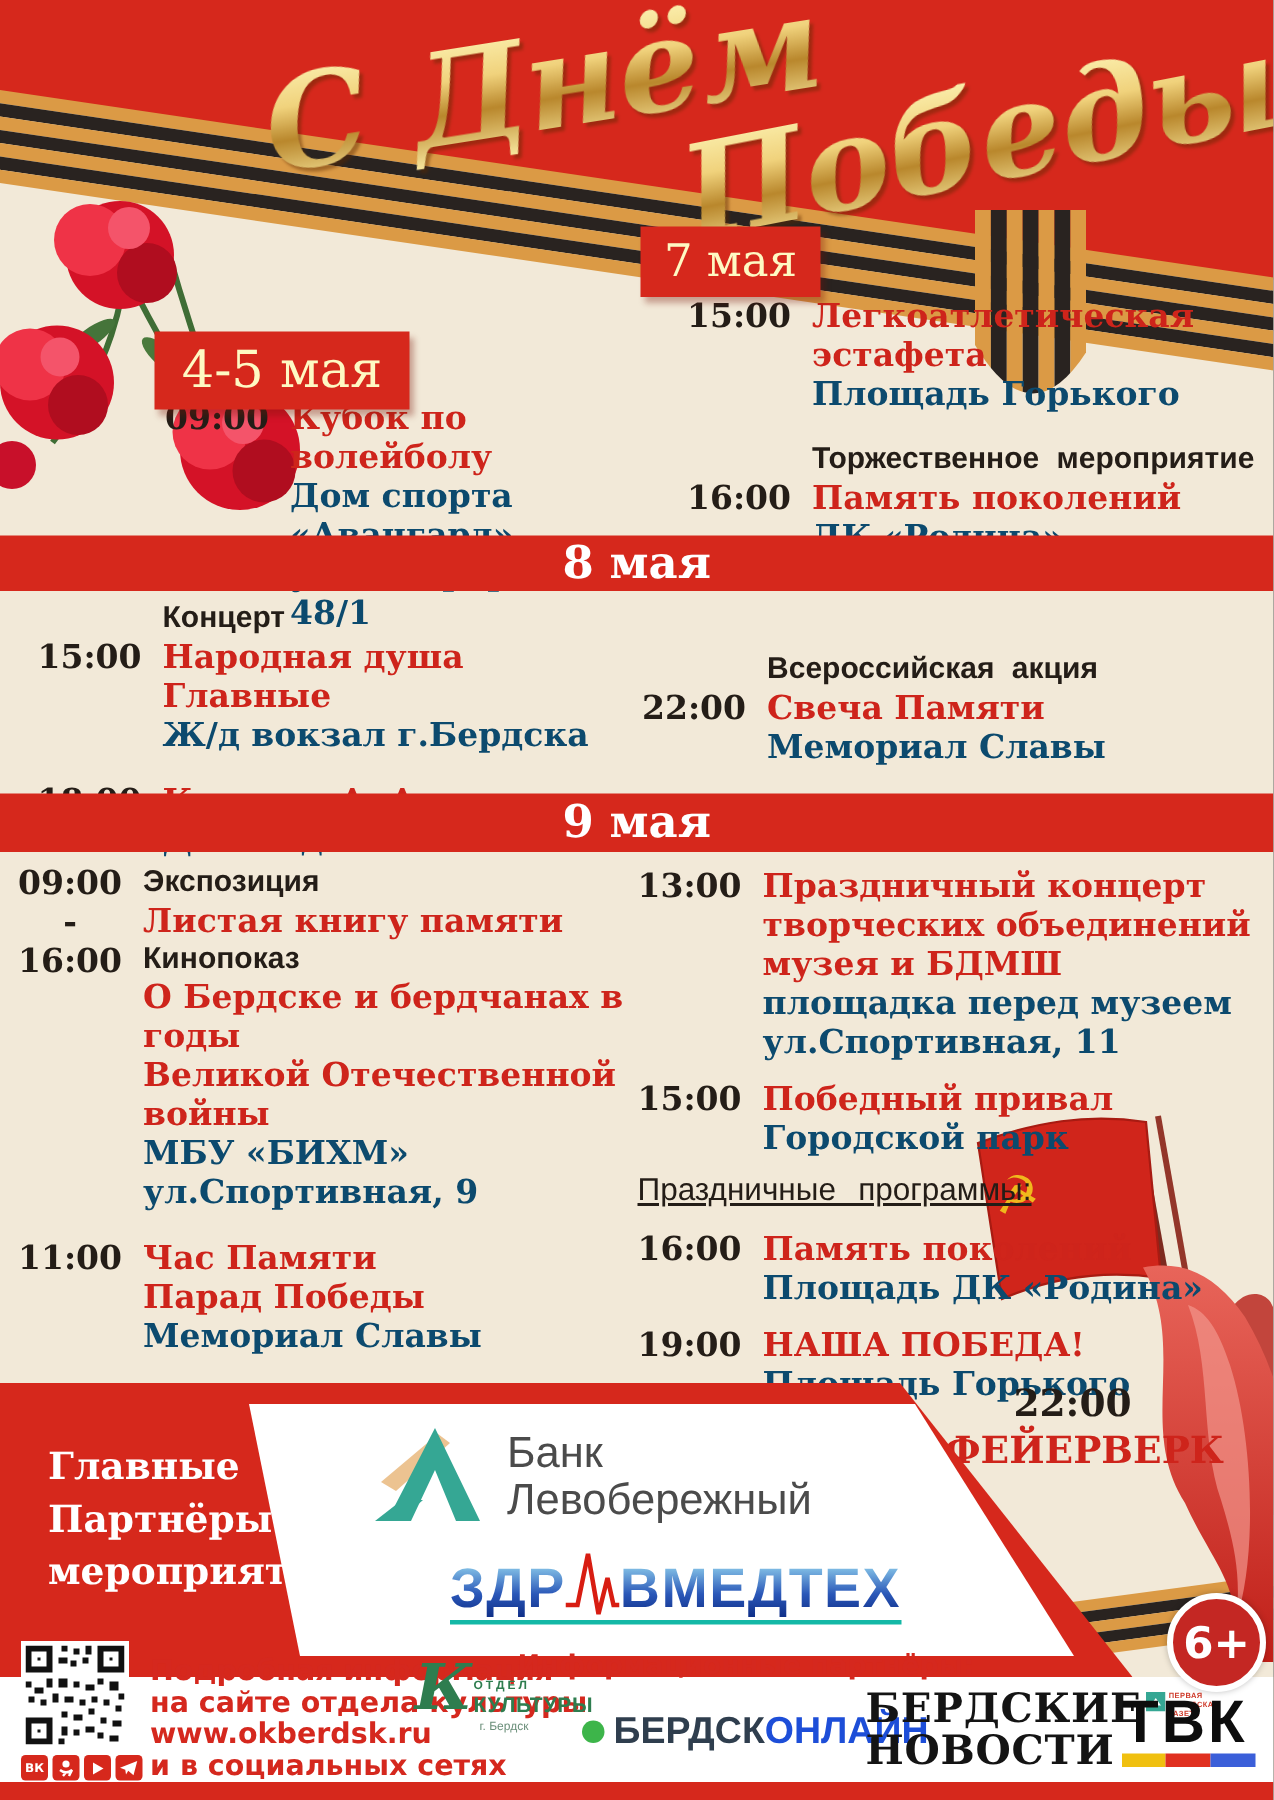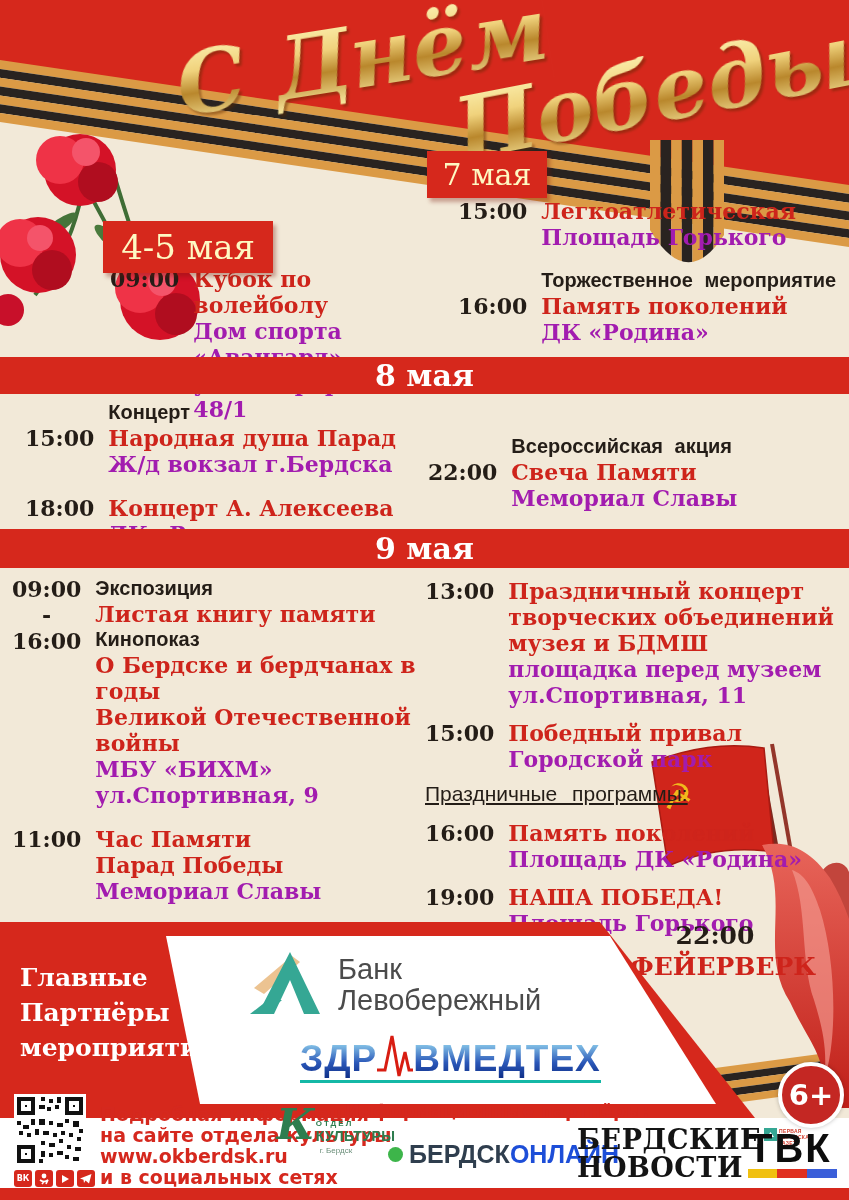--- a/index.html
+++ b/index.html
@@ -27,21 +27,21 @@
   .band{border-top:none}
   #band8{top:357px;height:37px;font-size:30px;line-height:37px}
   #band9{top:529px;height:39px;font-size:30px;line-height:39px}
 
   
   .col{position:absolute;z-index:2}
   .ev{display:flex;gap:14px;margin-bottom:18px}
   .ev .t{flex:none;min-width:64px;font-weight:700;font-size:22px;line-height:26px;color:#241d17}
   .ev .c{font-weight:700;font-size:22px;line-height:26px}
   .tl{color:#ce241b}
-  .lc{color:#a21caf}
+  .lc{color:#0c4a6e}
   .pre{font-family:"Liberation Sans",sans-serif;font-weight:700;font-size:20px;line-height:25px;color:#241d17;word-spacing:6px}
   .off1 .t{padding-top:25px}
   .heading{font-family:"Liberation Sans",sans-serif;font-weight:400;font-size:21px;color:#241d17;
     text-decoration:underline;word-spacing:9px;margin:6px 0 14px 0}
   #col45{left:110px;top:266px;width:340px}
   #col7{left:458px;top:198px;width:390px}
   #col8L{left:25px;top:400px;width:390px}
   #col8R{left:428px;top:434px;width:410px}
   #col9L{left:12px;top:576px;width:410px}
   #col9R{left:425px;top:578px;width:420px}
@@ -49,21 +49,21 @@
   #fireworks{left:630px;top:920px;width:170px;z-index:2;text-align:center;font-weight:700;font-size:25px;line-height:31px}
   #fireworks .fw-time{color:#241d17}
   #fireworks .fw-title{color:#ce241b}
 
   
   #flag-art{left:600px;top:735px;z-index:1}
 
   
   #partners-band{left:0;top:922px;width:849px;height:196px;background:#d6281c;z-index:2;
     clip-path:polygon(0 0,600px 0,755px 100%,0 100%)}
-  #partners-label{left:20px;top:960px;z-index:4;color:#fff;font-weight:700;font-size:25px;line-height:35px}
+  #partners-label{left:32px;top:960px;z-index:4;color:#fff;font-weight:700;font-size:25px;line-height:35px}
   #partners-panel{left:160px;top:936px;width:560px;height:168px;background:#fff;z-index:3;
     clip-path:polygon(6px 0,450px 0,556px 100%,40px 100%)}
   #bank-logo{left:248px;top:952px;z-index:4;display:flex;gap:16px;align-items:center}
   #bank-text{font-family:"Liberation Sans",sans-serif;font-weight:500;font-size:29px;line-height:31px;color:#4b4b4b}
   #med-logo{left:300px;top:1032px;z-index:4;display:flex;align-items:flex-end;border-bottom:3px solid #14b8a6;padding-bottom:2px}
   .med-txt{font-family:"Liberation Sans",sans-serif;font-weight:800;font-size:37px;line-height:38px;letter-spacing:1px;
     background:linear-gradient(180deg,#9adcf2 0%,#2a57b8 60%,#0f2f88 100%);
     -webkit-background-clip:text;background-clip:text;color:transparent}
 
   
@@ -169,20 +169,21 @@
   <div id="title2" class="gold-title">Победы!</div>
 
   <div id="box7" class="date-box">7 мая</div>
   <div id="box45" class="date-box">4-5 мая</div>
 
   <div id="col7" class="col">
     <div class="ev">
       <div class="t">15:00</div>
       <div class="c">
         <div class="tl">Легкоатлетическая</div>
+        <div class="tl">эстафета</div>
         <div class="lc">Площадь Горького</div>
       </div>
     </div>
     <div class="ev off1">
       <div class="t">16:00</div>
       <div class="c">
         <div class="pre">Торжественное мероприятие</div>
         <div class="tl">Память поколений</div>
         <div class="lc">ДК «Родина»</div>
       </div>
@@ -199,21 +200,21 @@
       </div>
     </div>
   </div>
 
   <div id="band8" class="band">8 мая</div>
   <div id="col8L" class="col">
     <div class="ev off1">
       <div class="t">15:00</div>
       <div class="c">
         <div class="pre">Концерт</div>
-        <div class="tl">Народная душа Парад</div>
+        <div class="tl">Народная душа Главные</div>
         <div class="lc">Ж/д вокзал г.Бердска</div>
       </div>
     </div>
     <div class="ev">
       <div class="t">18:00</div>
       <div class="c">
         <div class="tl">Концерт А. Алексеева</div>
         <div class="lc">ДК «Родина»</div>
       </div>
     </div>

